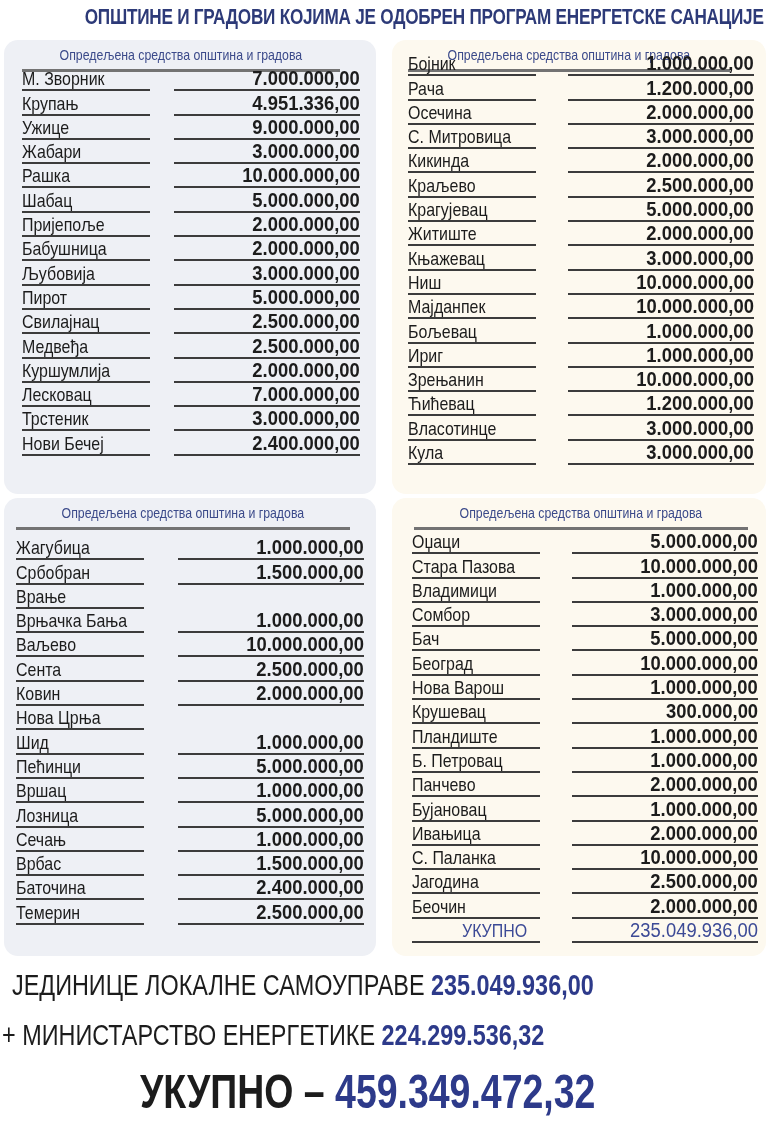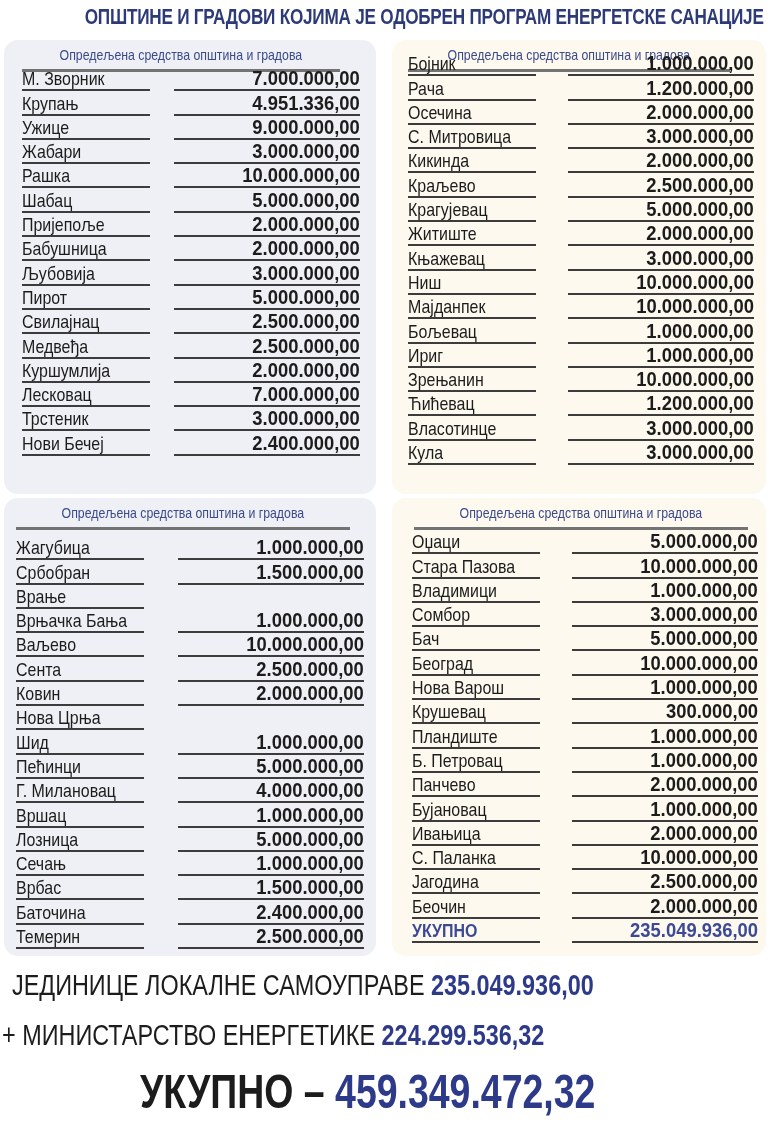--- a/index.html
+++ b/index.html
@@ -67,21 +67,21 @@
     width: 186px;
     text-align: right;
     font-weight: bold;
     font-size: 20px;
     color: #1c1c1c;
     white-space: nowrap;
     line-height: 21px;
     border-bottom: 2px solid #3c3c3c;
   }
   .row .amount span { display: inline-block; transform: scaleX(0.92); transform-origin: right center; }
-  .row.total .name, .row.total .amount { color: #3c4a96; font-weight: bold; }
+  .row.total .name, .row.total .amount { color: #3c4a96; font-weight: normal; text-align: right; }
 
   .summary {
     position: absolute; left: 0; width: 770px;
     white-space: nowrap;
   }
   .summary .lbl { color: #1c1c1c; }
   .summary .val { color: #2d3a8a; font-weight: bold; }
   .s1 { top: 968px; left: 12px; font-size: 30px; }
   .s2 { top: 1018px; left: 2px; font-size: 30px; }
   .s3 { top: 1064px; left: 140px; font-size: 48px; font-weight: bold; }
@@ -272,24 +272,20 @@
       </div>
       <div class="row">
         <div class="name"><span>Шид</span></div>
         <div class="amount"><span>1.000.000,00</span></div>
       </div>
       <div class="row">
         <div class="name"><span>Пећинци</span></div>
         <div class="amount"><span>5.000.000,00</span></div>
       </div>
       <div class="row">
-        <div class="name"><span>Г. Милановац</span></div>
-        <div class="amount"><span>4.000.000,00</span></div>
-      </div>
-      <div class="row">
         <div class="name"><span>Вршац</span></div>
         <div class="amount"><span>1.000.000,00</span></div>
       </div>
       <div class="row">
         <div class="name"><span>Лозница</span></div>
         <div class="amount"><span>5.000.000,00</span></div>
       </div>
       <div class="row">
         <div class="name"><span>Сечањ</span></div>
         <div class="amount"><span>1.000.000,00</span></div>

